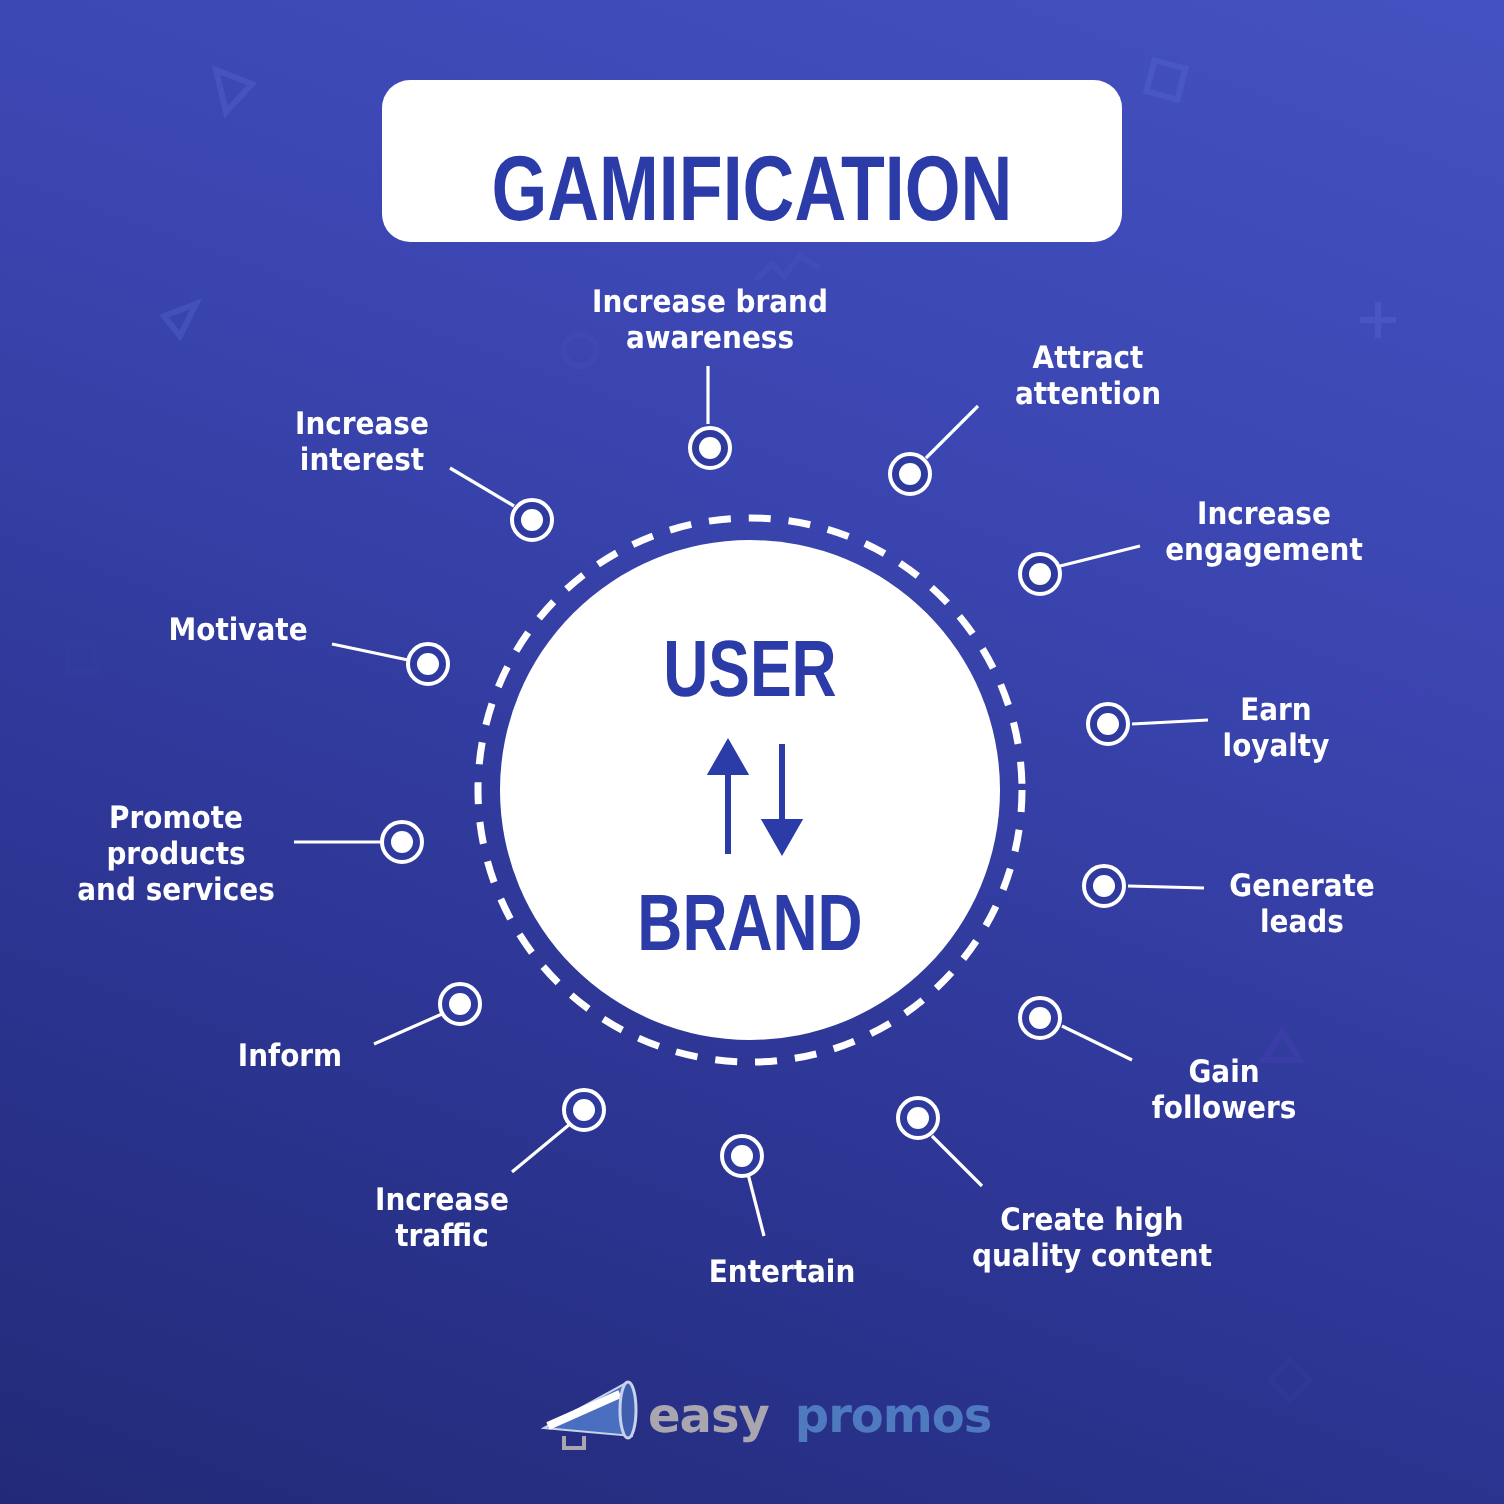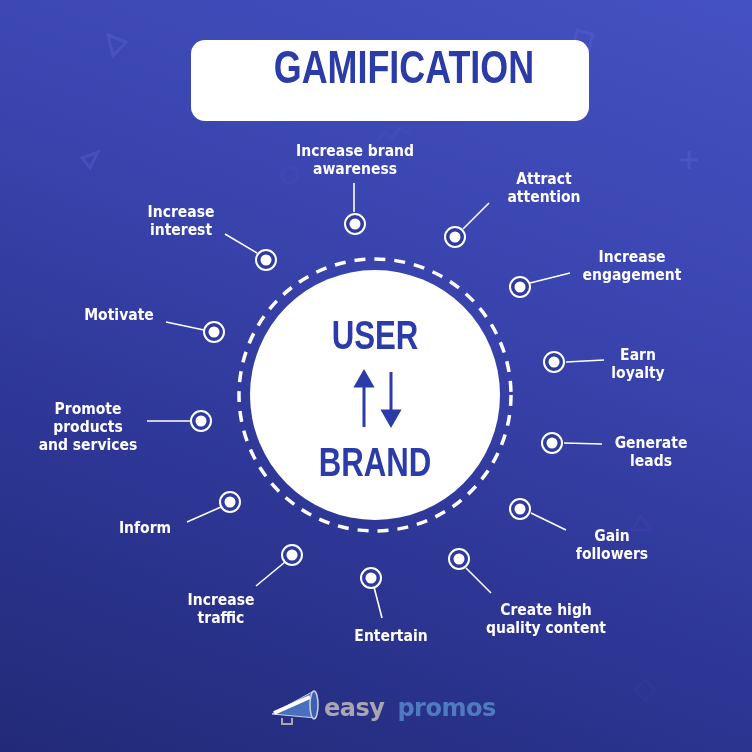--- a/index.html
+++ b/index.html
@@ -5,21 +5,21 @@
   html, body { margin: 0; padding: 0; }
   body {
     width: 752px; height: 752px; overflow: hidden; position: relative;
     background: linear-gradient(200deg, #4451c0 0%, #3a45b0 35%, #2c3592 70%, #222a78 100%);
     font-family: "DejaVu Sans", sans-serif;
   }
   .deco { position: absolute; opacity: 0.35; }
   .title-box {
     position: absolute; left: 191px; top: 40px; width: 370px; height: 81px;
     background: #ffffff; border-radius: 14px;
-    display: flex; align-items: flex-start; justify-content: center; padding-left: 28px;
+    display: flex; align-items: flex-end; justify-content: center;
   }
   .title-text {
     font-family: "Liberation Sans", sans-serif; font-weight: 700;
     font-size: 46px; color: #2b3ba8; letter-spacing: 0px;
     transform: scaleX(0.78); transform-origin: center;
   }
   .center-svg { position: absolute; left: 0; top: 0; }
   .center-word {
     position: absolute; width: 200px; text-align: center;
     font-family: "Liberation Sans", sans-serif; font-weight: 700;

